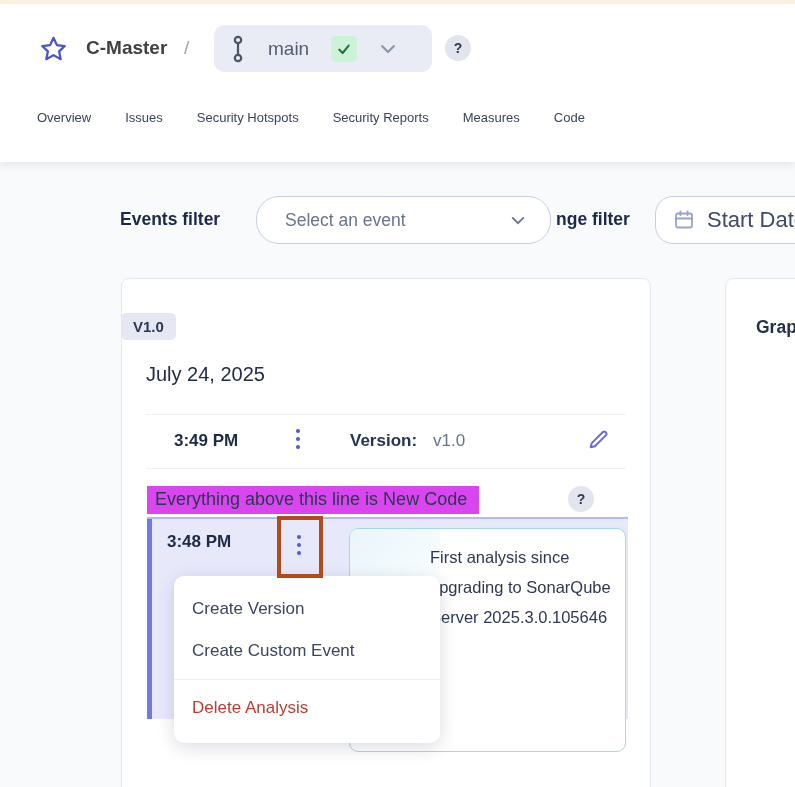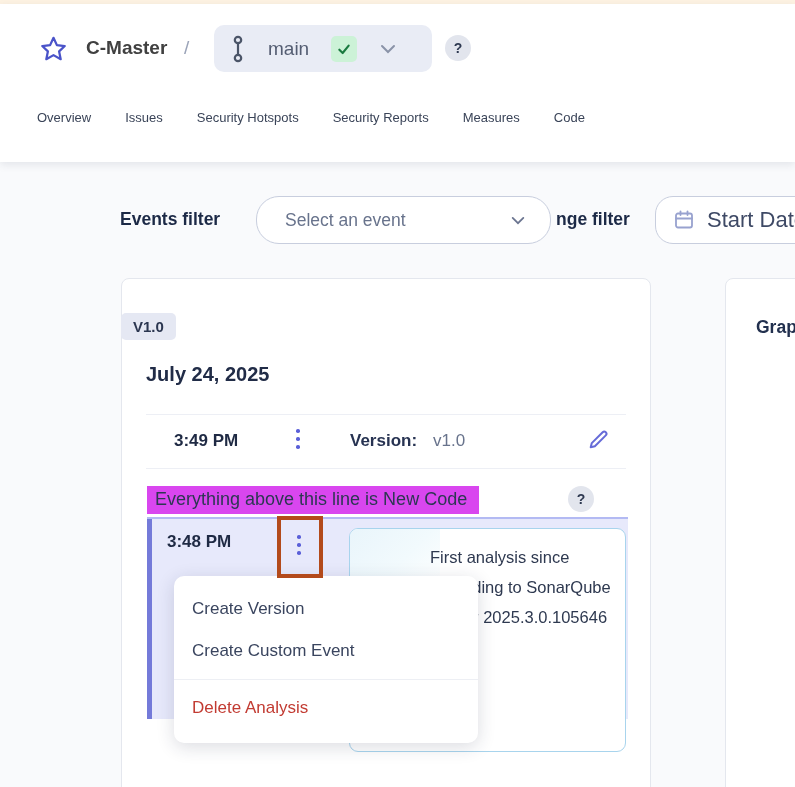--- a/index.html
+++ b/index.html
@@ -40,21 +40,21 @@
               align-items:center;cursor:text;}
   .date-input .cal{margin-left:17px;}
   .date-input .date-ph{margin-left:12px;font-size:22px;color:#3e4965;white-space:nowrap;}
   
   .card{position:absolute;background:#fff;border:1px solid #e4e7ee;border-radius:8px;box-sizing:border-box;}
   .activity-card{left:121px;top:278px;width:530px;height:520px;}
   .graph-card{left:725px;top:278px;width:130px;height:520px;}
   .graph-title{position:absolute;left:30px;top:38px;font-size:17.5px;font-weight:bold;color:#22304e;}
   .version-badge{position:absolute;left:-1px;top:34px;background:#e5e8f3;border-radius:5px;
                  padding:5px 12px;font-size:15px;font-weight:bold;color:#2b3650;}
-  .date-heading{position:absolute;left:24px;top:84px;font-size:20px;font-weight:bold;color:#212c47;}
+  .date-heading{position:absolute;left:24px;top:84px;font-size:20px;font-weight:normal;color:#212c47;}
   .divider{position:absolute;left:24px;right:24px;height:1px;background:#edeff5;}
   .div1{top:135px;} .div2{top:189px;}
   .time-text{font-size:17px;font-weight:bold;color:#1f2a44;white-space:nowrap;}
   .t349{position:absolute;left:52px;top:152px;}
   .kebab{display:flex;flex-direction:column;gap:4.5px;align-items:center;cursor:pointer;}
   .kebab i{width:3.5px;height:3.5px;border-radius:50%;background:#5a5fd8;display:block;}
   .kebab349{position:absolute;left:174px;top:150px;}
   .version-label{position:absolute;left:228px;top:152px;font-size:17px;font-weight:bold;color:#273352;}
   .version-value{position:absolute;left:311px;top:152px;font-size:17px;color:#68738c;}
   .pencil{position:absolute;left:464px;top:148px;width:25px;height:25px;cursor:pointer;}
@@ -66,21 +66,21 @@
   .row348::before{content:"";position:absolute;left:0;top:0;bottom:0;width:5px;background:#747ad9;}
   .t348{position:absolute;left:20px;top:13px;}
   .kebab348{position:absolute;left:150px;top:16px;}
   .tooltip{position:absolute;left:202px;top:9px;width:277px;height:224px;background:#fff;
            border:1.5px solid #a8d4ed;border-radius:9px;box-sizing:border-box;}
   .tooltip .deco{position:absolute;left:0;top:0;width:90px;height:64px;border-radius:8px 0 0 0;
                  background:linear-gradient(135deg,#e9f5fb 0%,#f2fafd 55%,rgba(255,255,255,0) 100%);}
   .tooltip .tip-text{position:absolute;left:80px;top:13px;width:186px;font-size:16.5px;
                      line-height:30px;color:#2e3950;}
   
-  .ctx-menu{position:absolute;left:174px;top:576px;width:304px;background:#fff;border-radius:10px;
+  .ctx-menu{position:absolute;left:174px;top:576px;width:266px;background:#fff;border-radius:10px;
             box-shadow:0 4px 18px rgba(30,40,70,.16);padding:12px 0 14px;z-index:50;box-sizing:border-box;}
   .ctx-item{padding:11px 18px;font-size:17px;color:#3a455f;cursor:pointer;white-space:nowrap;}
   .ctx-item.danger{color:#c23b32;}
   .ctx-divider{height:1px;background:#edeff4;margin:7px 0;}
   
   .click-highlight{position:absolute;left:277px;top:516px;width:46px;height:62px;
                    border:4px solid #b34a1b;box-sizing:border-box;z-index:60;pointer-events:none;}
   svg{display:block;}
 </style>
 </head>

